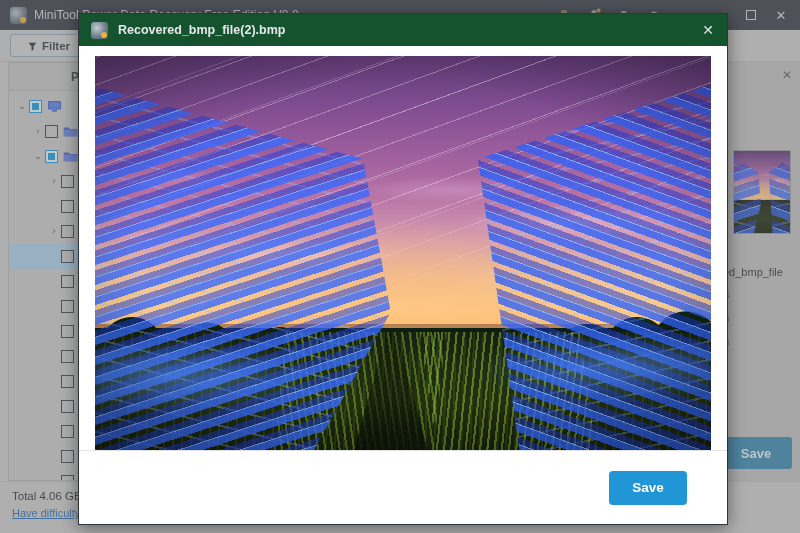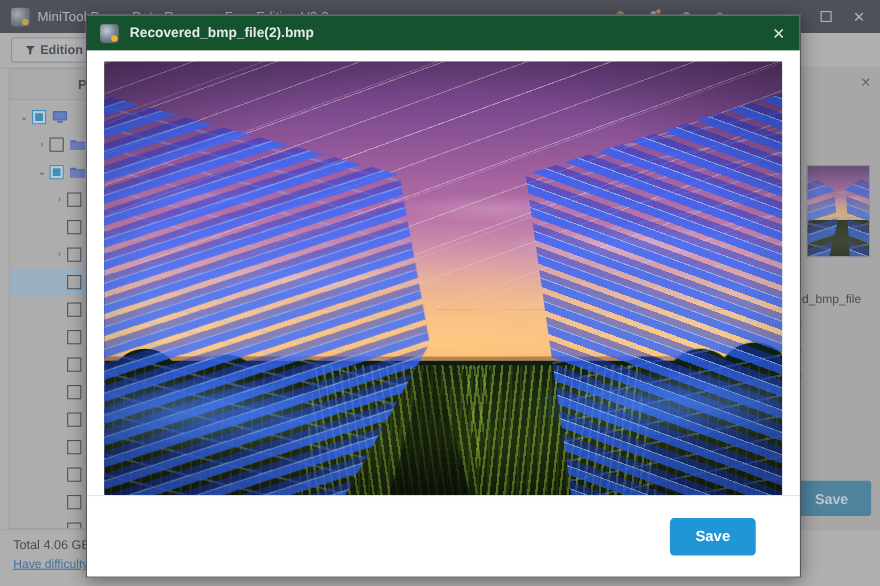--- a/index.html
+++ b/index.html
@@ -441,21 +441,21 @@
       </div>
     </div>
 
     <div class="main-toolbar">
       <div class="filter-btn">
         <span class="funnel">
           <svg width="9" height="9" viewBox="0 0 9 9">
               <path d="M0.5 0.8h8l-3 3.4v3.6l-2 1v-4.6z" fill="#2f333a"></path>
             </svg>
         </span>
-        <span>Edition</span>
+        <span>Filter</span>
       </div>
     </div>
 
     <div class="main-body">
 
       <div class="left-pane">
         <div class="col-head">Path</div>
         <div class="tree" id="tree">
             <div class="tnode" style="padding-left: 6px;">
               <span class="chev">⌄</span>

